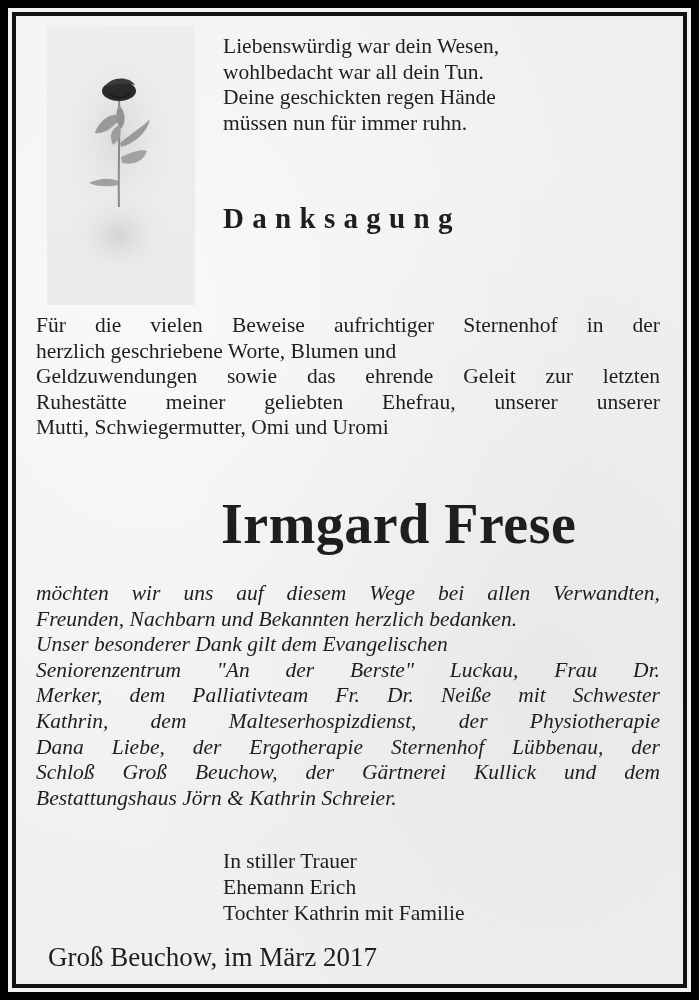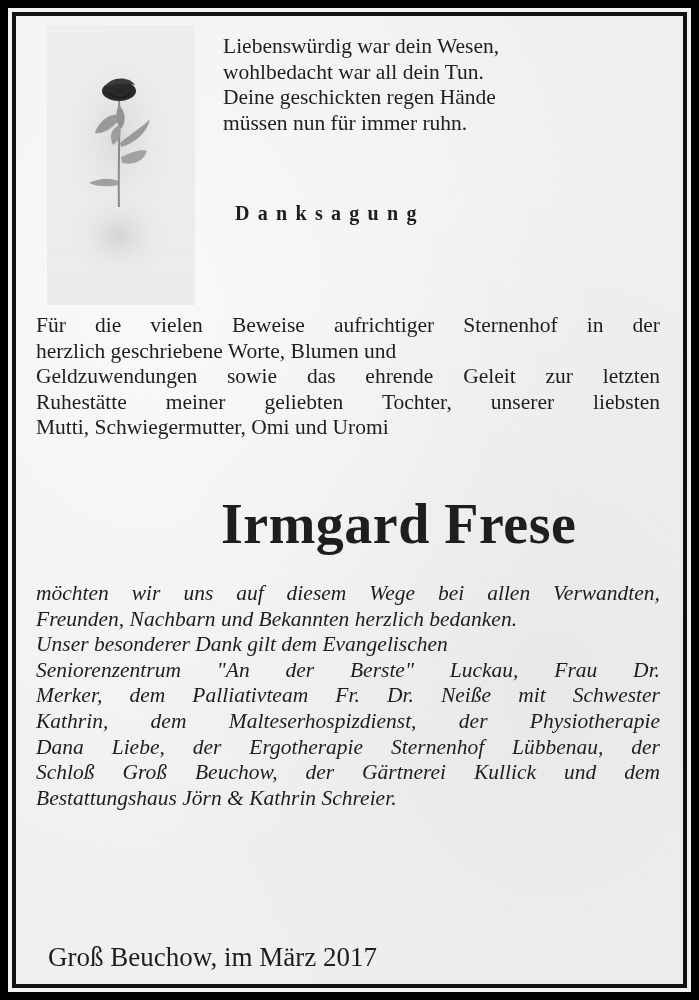--- a/index.html
+++ b/index.html
@@ -29,21 +29,21 @@
       position: absolute; left: 31px; top: 9px; width: 148px; height: 280px;
       background: linear-gradient(180deg, #eeeeee 0%, #ebebeb 100%);
     }
     .rose-box svg { width: 100%; height: 100%; display: block; }
     .poem {
       position: absolute; left: 207px; top: 18px;
       font-size: 21.5px; line-height: 25.5px; white-space: pre;
     }
     .heading {
       position: absolute; left: 207px; top: 186px;
-      font-size: 20px; font-weight: bold; letter-spacing: 8.3px; margin-left: 12px;
+      font-size: 29px; font-weight: bold; letter-spacing: 8.3px;
     }
     .para {
       position: absolute; left: 20px; width: 624px;
       font-size: 21.5px; line-height: 25.6px;
       font-stretch: condensed;
     }
     .para .line { display: block; white-space: nowrap; }
     .para .line.j { text-align: justify; text-align-last: justify; white-space: normal; }
     .p1 { top: 297px; }
     .p2 { top: 565px; font-style: italic; }
@@ -101,34 +101,39 @@
 <span>wohlbedacht war all dein Tun.</span>
 <span>Deine geschickten regen Hände</span>
 <span>müssen nun für immer ruhn.</span></div>
 
   <div class="heading">Danksagung</div>
 
   <div class="para p1">
     <span class="line j">Für die vielen Beweise aufrichtiger Sternenhof in der</span>
     <span class="line">herzlich geschriebene Worte, Blumen und</span>
     <span class="line j">Geldzuwendungen sowie das ehrende Geleit zur letzten</span>
-    <span class="line j">Ruhestätte meiner geliebten Tochter, unserer liebsten</span>
+    <span class="line j">Ruhestätte meiner geliebten Ehefrau, unserer unserer</span>
     <span class="line">Mutti, Schwiegermutter, Omi und Uromi</span>
   </div>
 
   <div class="name">Irmgard Frese</div>
 
   <div class="para p2">
     <span class="line j">möchten wir uns auf diesem Wege bei allen Verwandten,</span>
     <span class="line">Freunden, Nachbarn und Bekannten herzlich bedanken.</span>
     <span class="line">Unser besonderer Dank gilt dem Evangelischen</span>
     <span class="line j">Seniorenzentrum "An der Berste" Luckau, Frau Dr.</span>
     <span class="line j">Merker, dem Palliativteam Fr. Dr. Neiße mit Schwester</span>
     <span class="line j">Kathrin, dem Malteserhospizdienst, der Physiotherapie</span>
     <span class="line j">Dana Liebe, der Ergotherapie Sternenhof Lübbenau, der</span>
     <span class="line j">Schloß Groß Beuchow, der Gärtnerei Kullick und dem</span>
     <span class="line">Bestattungshaus Jörn &amp; Kathrin Schreier.</span>
   </div>
 
+  <div class="signature">
+    <span>In stiller Trauer</span>
+    <span>Ehemann Erich</span>
+    <span>Tochter Kathrin mit Familie</span>
+  </div>
 
   <div class="place-date">Groß Beuchow, im März 2017</div>
 
 </div>
 
 </body></html>

